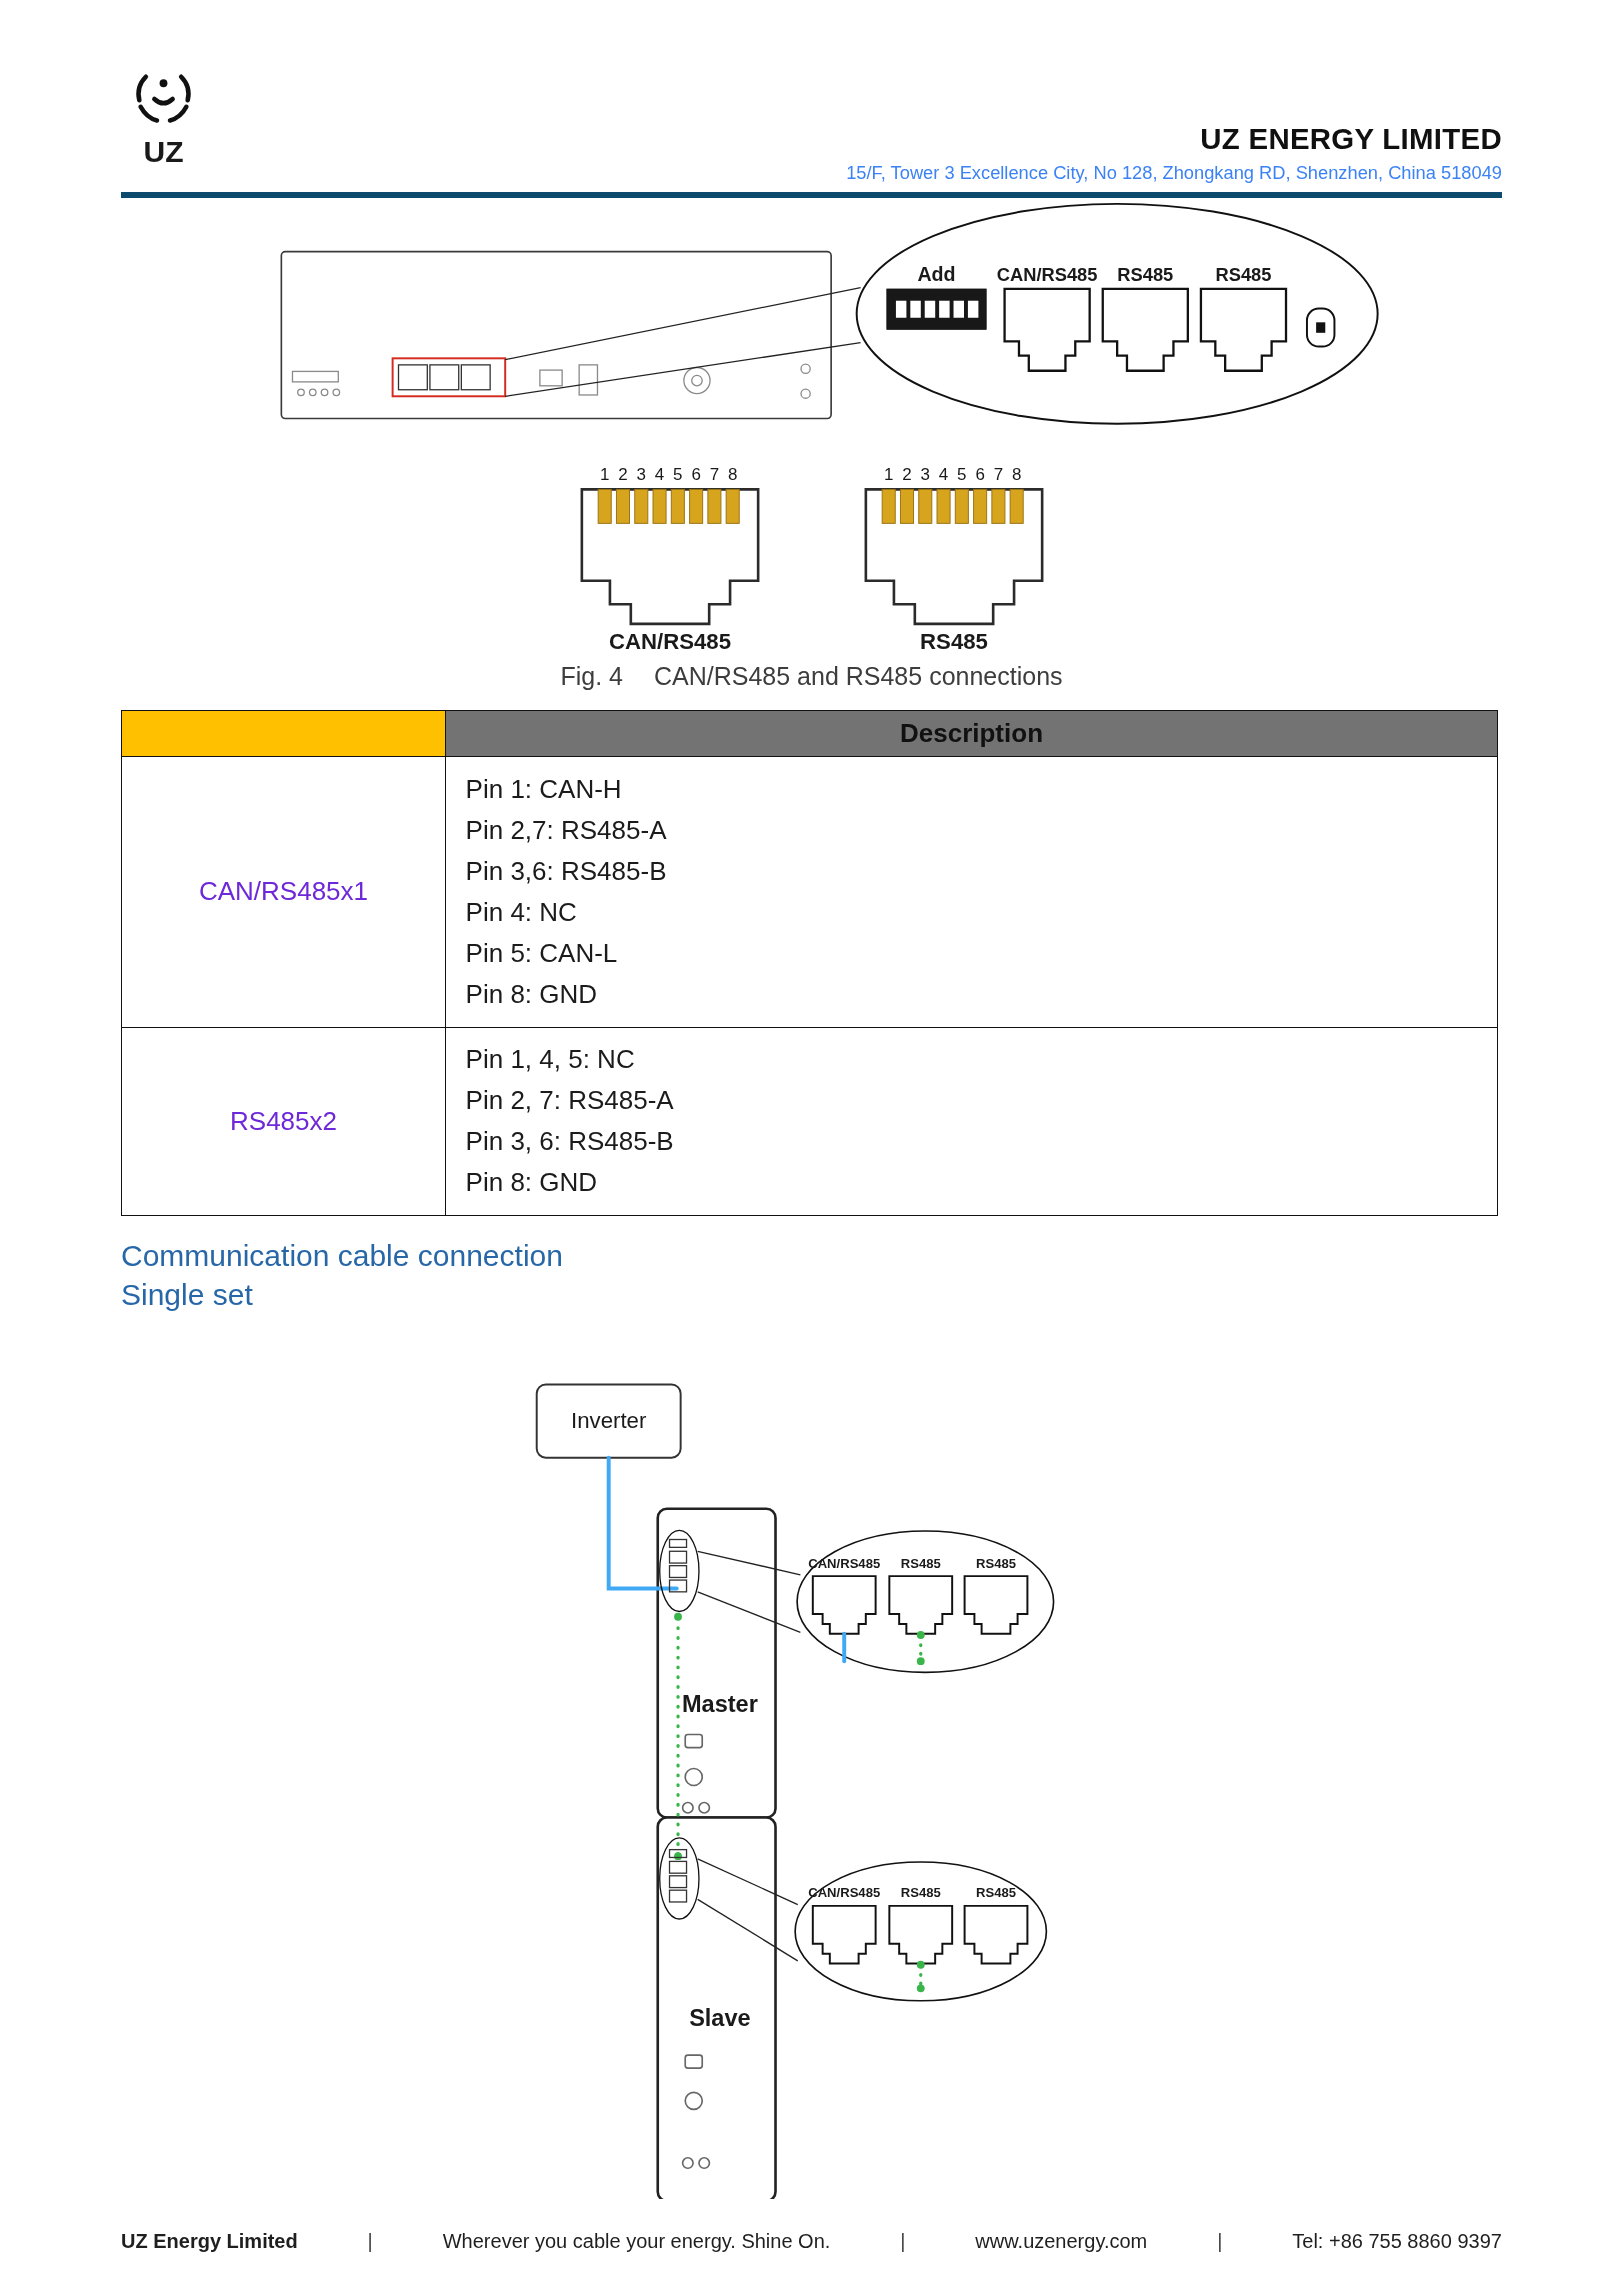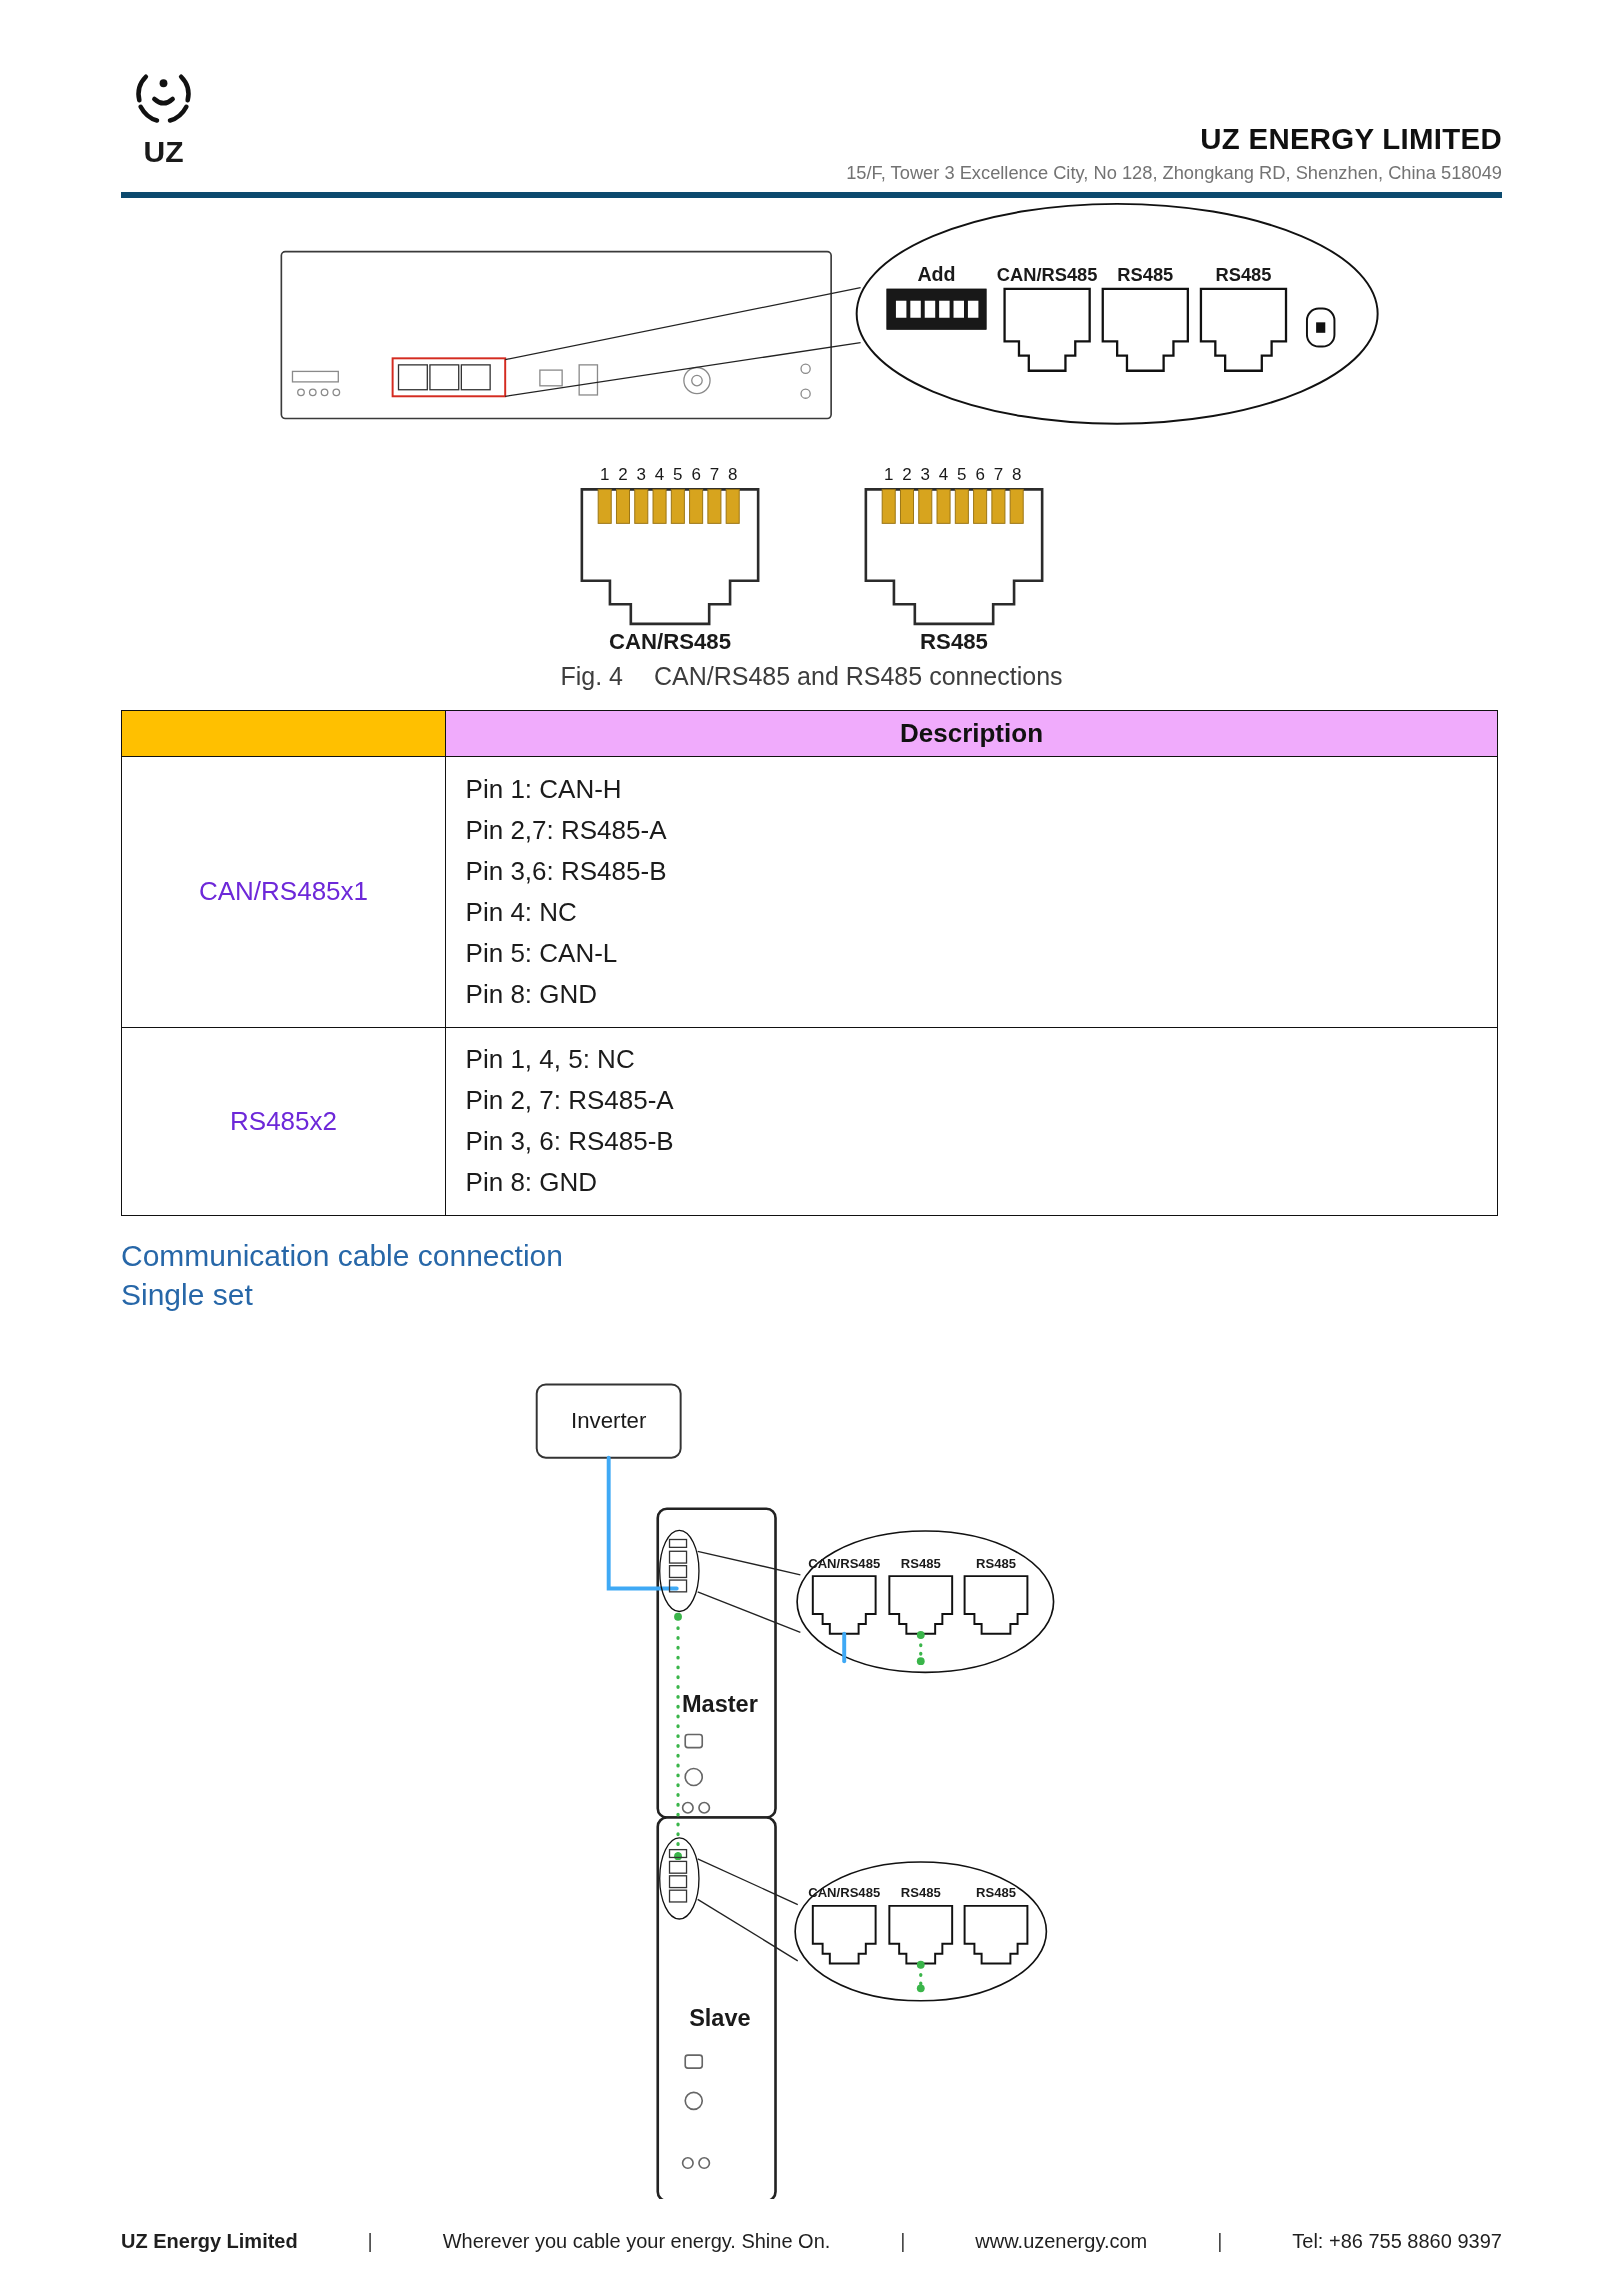--- a/index.html
+++ b/index.html
@@ -13,33 +13,33 @@
     color: #1a1a1a;
     overflow: hidden;
   }
   svg text { font-family: "Liberation Sans", "DejaVu Sans", sans-serif; fill: #1a1a1a; }
 
   
   .header { position: absolute; left: 121px; top: 62px; width: 1381px; height: 136px; border-bottom: 6px solid #0c4a6e; }
   .logo { position: absolute; left: 0; top: 2.6px; }
   .header-right { position: absolute; right: 0; bottom: 7.9px; text-align: right; }
   .company-name { font-size: 29.4px; font-weight: bold; color: #101010; letter-spacing: 0.3px; }
-  .address { font-size: 18.3px; color: #737373; margin-top: 6.5px; }
+  .address { font-size: 18.3px; color: #3b82f6; margin-top: 6.5px; }
 
   
   .device-fig { position: absolute; left: 121px; top: 196px; }
   .pin-row { position: absolute; left: 121px; top: 458px; width: 1381px; display: flex; justify-content: center; gap: 62px; }
   .figure-caption { position: absolute; left: 121px; top: 662px; width: 1381px; text-align: center; font-size: 25px; color: #3d3d3d; }
   .fig-prefix { margin-right: 31px; }
 
   
   .conn-table { position: absolute; left: 121px; top: 710px; width: 1377px; border-collapse: collapse; table-layout: fixed; }
   .conn-table th, .conn-table td { border: 1.6px solid #111; }
   .col-name { width: 324px; }
-  .th-desc { background: #f0abfc; font-size: 26px; font-weight: 700; height: 46px; text-align: center; color: #111; }
+  .th-desc { background: #737373; font-size: 26px; font-weight: 700; height: 46px; text-align: center; color: #111; }
   .th-blank { background: #FFC000; }
   .row-name { text-align: center; vertical-align: middle; font-size: 26px; color: #6d28d9; }
   .cell-lines { padding: 11.8px 0 11.8px 19.6px; margin-top: 48px; }
   .cell-lines div { font-size: 26px; line-height: 41px; color: #1b1b1b; }
 
   
   .heading-blue { position: absolute; left: 121px; font-size: 30px; color: #2767A8; }
   .h-comm { top: 1239px; text-align: center; }
   .h-single { top: 1278px; }
 

